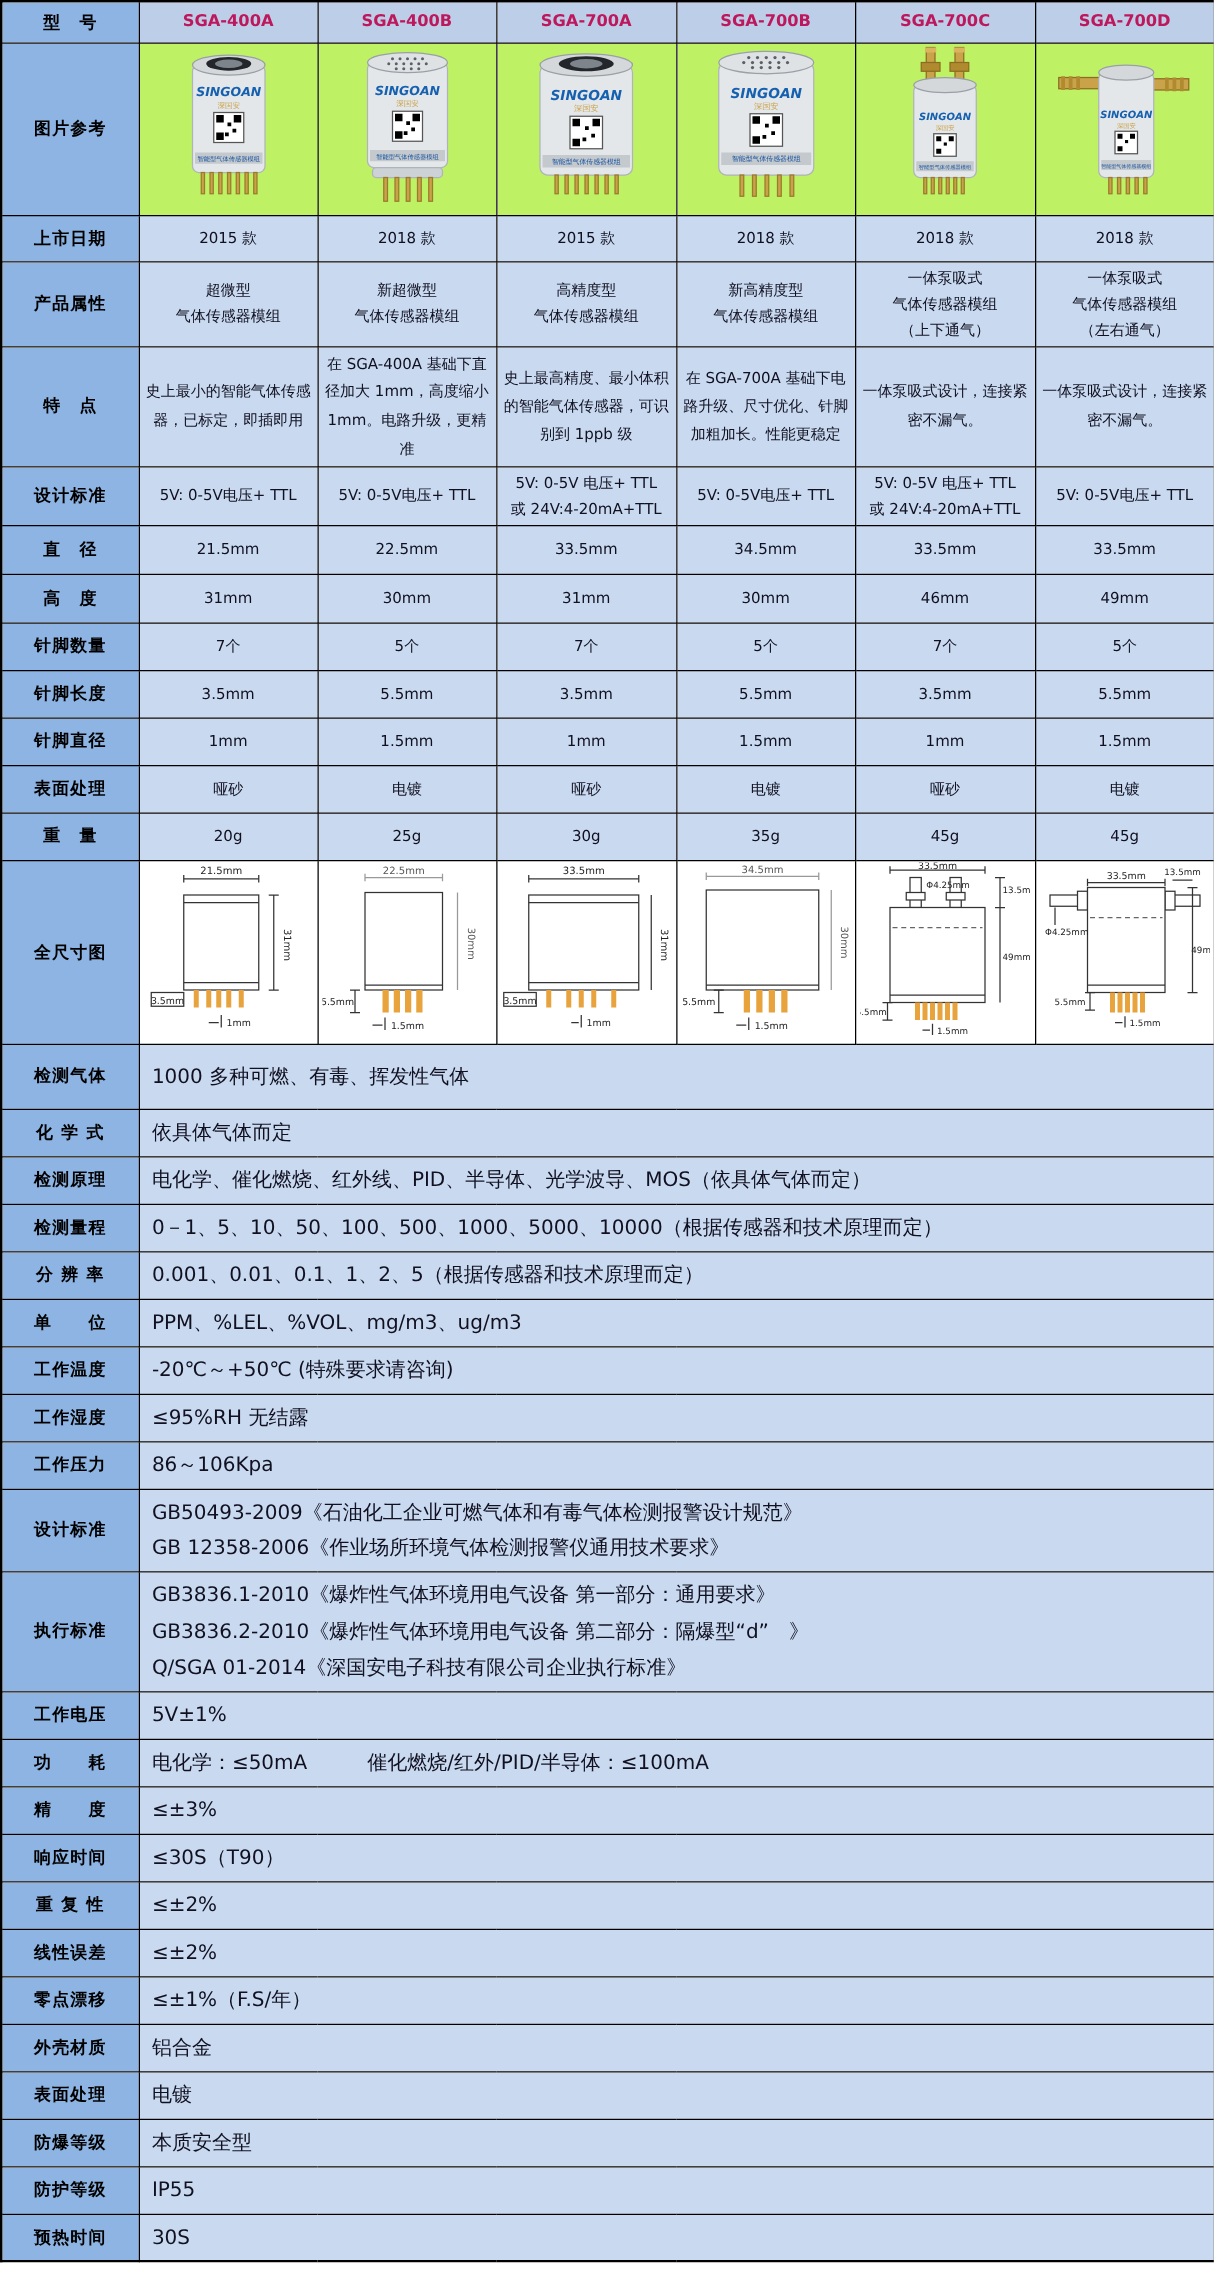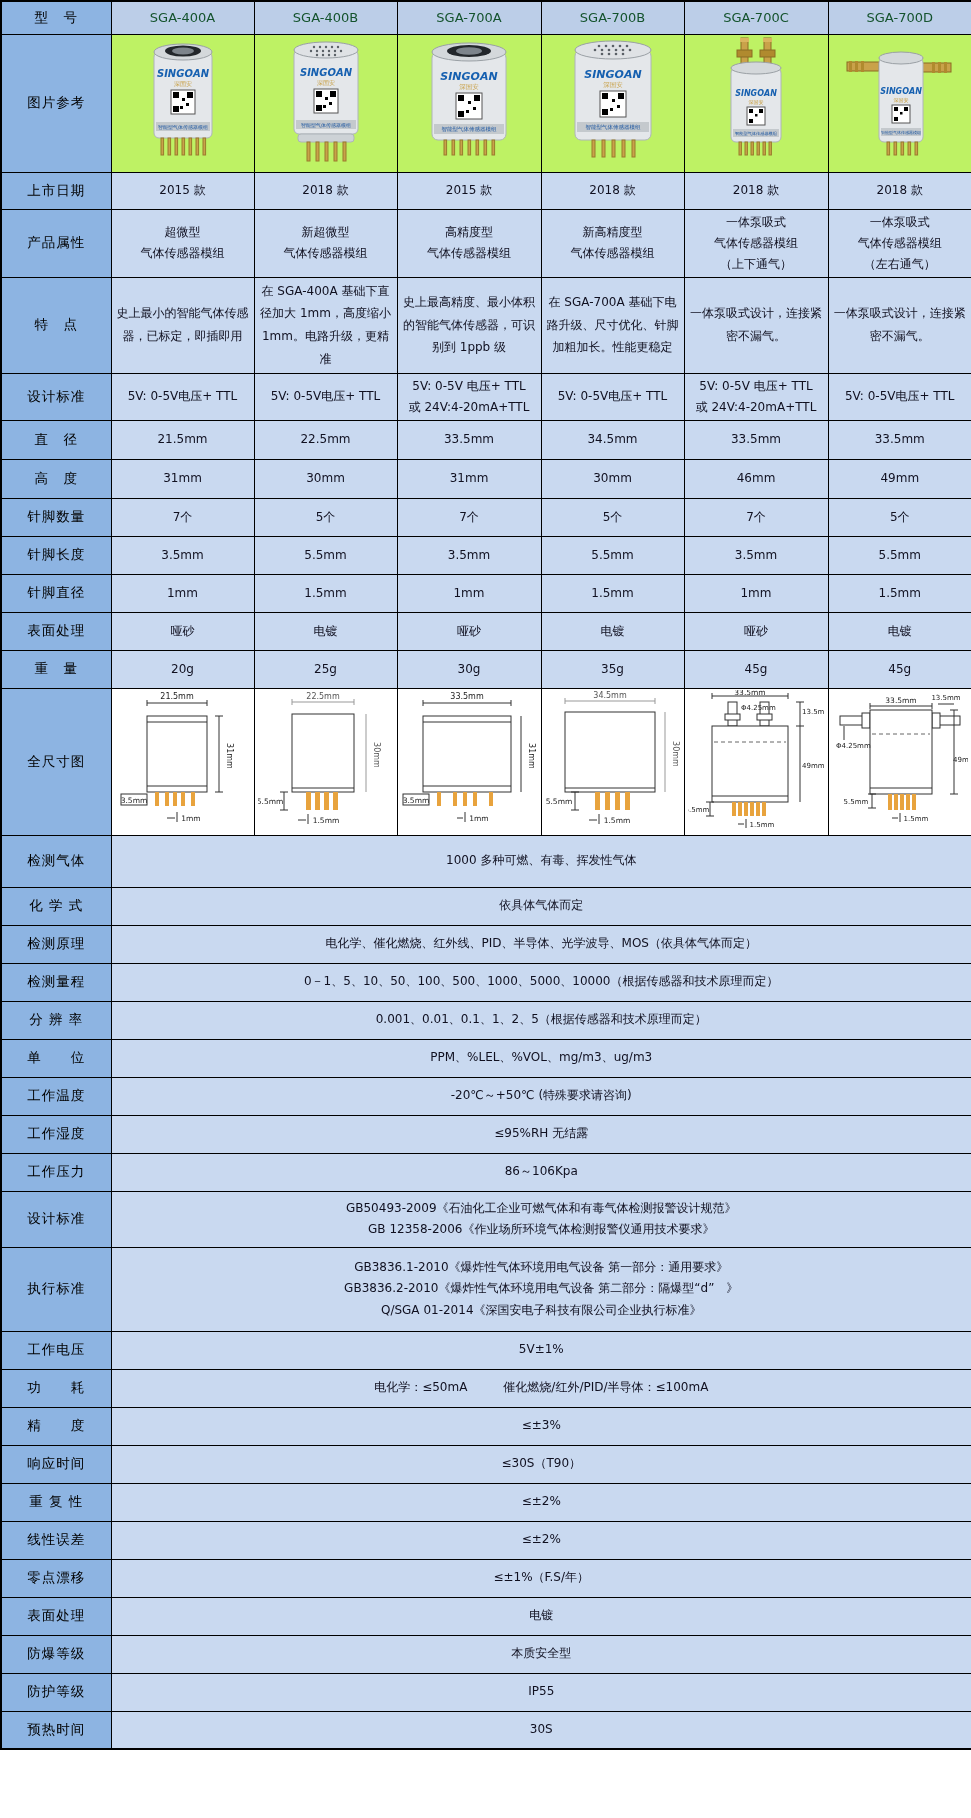--- a/index.html
+++ b/index.html
@@ -1,24 +1,24 @@
 <!DOCTYPE html>
 <html><head>
 <meta charset="utf-8">
 <style>
   html,body{margin:0;padding:0;background:#fff;}
   body{width:971px;font-family:"DejaVu Sans","Liberation Sans",sans-serif;color:#111;}
   table{border-collapse:collapse;width:971px;table-layout:fixed;border:2px solid #000;}
   td{border:1px solid #000;text-align:center;vertical-align:middle;padding:2px 4px;overflow:hidden;}
-  td.label{background:#8DB4E2;font-weight:normal;font-size:13.5px;letter-spacing:1px;color:#000;}
-  td.model-h{background:#BCCEE8;font-weight:normal;font-size:13px;color:#14532d;}
+  td.label{background:#8DB4E2;font-weight:bold;font-size:13.5px;letter-spacing:1px;color:#000;}
+  td.model-h{background:#BCCEE8;font-weight:bold;font-size:13px;color:#be185d;}
   td.data{background:#C9D9F0;font-size:12px;white-space:pre-line;line-height:1.75;color:#101020;}
   td.photo-cell{background:#bef264;padding:0;}
   td.dim-cell{background:#fff;padding:0;}
-  td.full{background:#C9D9F0;font-size:12px;text-align:center;padding:4px 10px;white-space:pre-line;line-height:1.8;color:#101020;}
+  td.full{background:#C9D9F0;font-size:16px;text-align:left;padding:4px 10px;white-space:pre-line;line-height:1.8;color:#101020;}
   svg text{font-family:"DejaVu Sans","Liberation Sans",sans-serif;}
   .brand-txt{font-style:italic;font-weight:bold;}
 </style>
 </head>
 <body>
 
 <table>
   <colgroup>
     <col style="width:110px">
       <col style="width:143px">
@@ -621,20 +621,24 @@
       </tr>
   <tr style="height:38px">
         <td class="label">线性误差</td>
         <td class="full" colspan="6">≤±2%</td>
       </tr>
   <tr style="height:38px">
         <td class="label">零点漂移</td>
         <td class="full" colspan="6">≤±1%（F.S/年）</td>
       </tr>
   <tr style="height:38px">
+        <td class="label">外壳材质</td>
+        <td class="full" colspan="6">铝合金</td>
+      </tr>
+  <tr style="height:38px">
         <td class="label">表面处理</td>
         <td class="full" colspan="6">电镀</td>
       </tr>
   <tr style="height:38px">
         <td class="label">防爆等级</td>
         <td class="full" colspan="6">本质安全型</td>
       </tr>
   <tr style="height:38px">
         <td class="label">防护等级</td>
         <td class="full" colspan="6">IP55</td>

